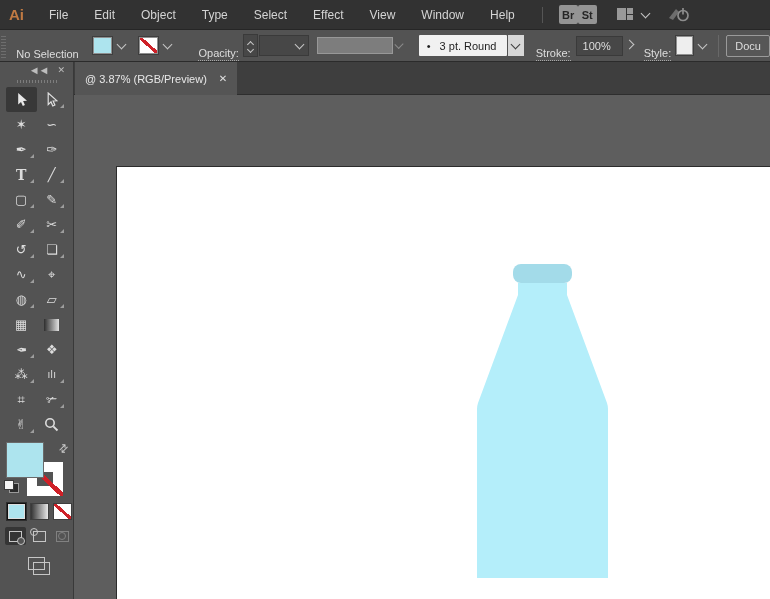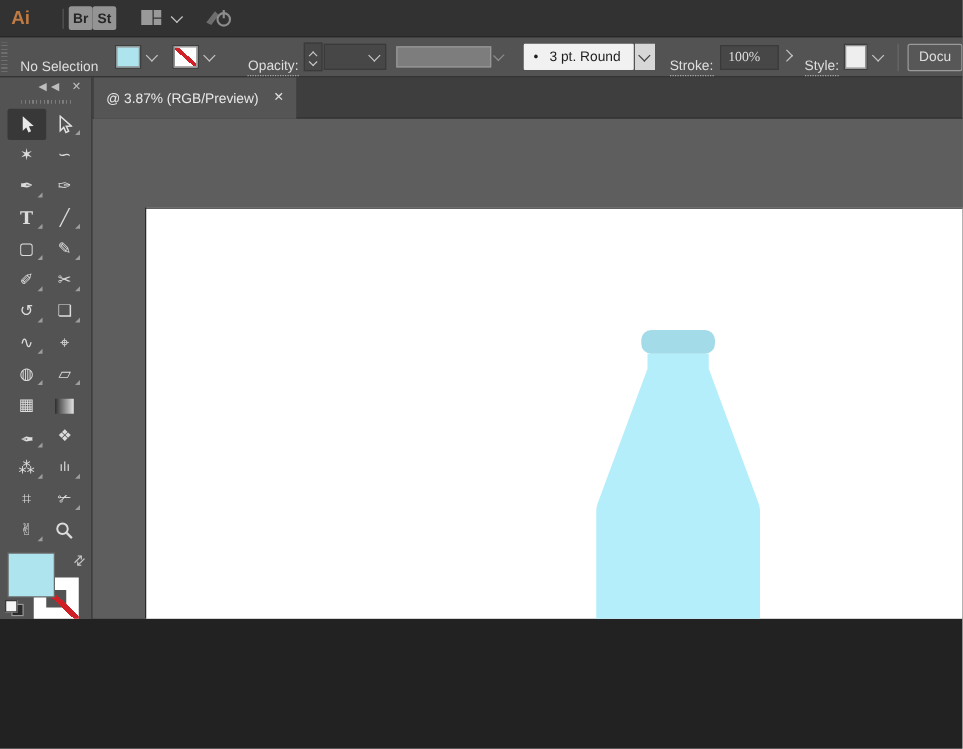--- a/index.html
+++ b/index.html
@@ -1,28 +1,28 @@
 <!DOCTYPE html>
 <html><head>
 <meta charset="utf-8">
 <style>
   html,body{margin:0;padding:0;}
   body{font-family:"Liberation Sans","DejaVu Sans",sans-serif;background:#222;}
-  #page{position:relative;width:770px;height:495px;overflow:hidden;background:#3d3d3d;user-select:none;}
+  #page{position:relative;width:770px;height:599px;overflow:hidden;background:#3d3d3d;user-select:none;}
 
   
   .menubar{position:absolute;left:0;top:0;width:770px;height:30px;background:#323232;
     display:flex;align-items:center;color:#d4d4d4;font-size:12px;border-bottom:1px solid #262626;box-sizing:border-box;}
   .ai-logo{font-weight:bold;font-size:15px;color:#c07a43;margin:0 12px 0 9px;letter-spacing:0;}
   #menu-items{display:flex;align-items:center;height:100%;}
   .menu-item{padding:0 13px;height:100%;display:flex;align-items:center;cursor:default;}
   .mb-sep{width:1px;height:16px;background:#555;margin-left:14px;}
   .app-tile{width:19px;height:19px;background:#949494;color:#262626;font-size:11px;font-weight:bold;
     display:flex;align-items:center;justify-content:center;border-radius:2px;}
-  .tile-br{margin-left:4px;} .tile-st{margin-left:0;}
+  .tile-br{margin-left:16px;} .tile-st{margin-left:0;}
   .ws-icon{margin-left:20px;width:17px;height:13px;display:grid;grid-template-columns:9px 6px;grid-template-rows:6px 5px;gap:1px;}
   .ws-icon span{background:#999;}
   .ws-icon .tall{grid-row:1/3;}
   .gpu-icon{margin-left:18px;display:flex;align-items:center;}
 
   
   .chev{display:inline-block;width:6px;height:6px;border-right:1.6px solid #c6c6c6;border-bottom:1.6px solid #c6c6c6;
     transform:rotate(45deg);margin-top:-3px;}
   .chev.sm{width:4px;height:4px;}
   .chev.up{transform:rotate(225deg);margin-top:3px;}
@@ -43,21 +43,21 @@
   .cb-chev{width:15px;height:19px;display:flex;align-items:center;justify-content:center;}
   .stepper{margin-left:4px;width:15px;height:21px;background:#474747;border:1px solid #3a3a3a;
     display:flex;flex-direction:column;align-items:center;justify-content:center;gap:3px;}
   .weight-dd{margin-left:1px;width:56px;height:21px;background:#474747;border:1px solid #3a3a3a;
     display:flex;align-items:center;justify-content:flex-end;padding-right:5px;box-sizing:border-box;}
   .profile-box{margin-left:8px;width:86px;height:17px;background:#7d7d7d;border:1px solid #989898;box-sizing:border-box;}
   .brush-dd{margin-left:16px;display:flex;align-items:center;height:21px;}
   .brush-value{width:88px;height:21px;background:#f1f1f1;color:#1e1e1e;display:flex;align-items:center;box-sizing:border-box;padding-left:8px;gap:9px;border-radius:1px;}
   .brush-chev-tile{width:16px;height:21px;background:#d7d7d7;display:flex;align-items:center;justify-content:center;margin-left:1px;}
   .opacity-field{margin-left:5px;width:53px;height:20px;background:#474747;border:1px solid #3a3a3a;
-    display:flex;align-items:center;padding-left:6px;box-sizing:border-box;font-family:Liberation Serif, serif;}
+    display:flex;align-items:center;padding-left:6px;box-sizing:border-box;}
   .cb-arrow{width:14px;display:flex;justify-content:center;}
   .style-swatch{margin-left:5px;width:17px;height:17px;background:#eeeeee;border:1px solid #8f8f8f;box-shadow:0 0 0 1px #3e3e3e;}
   .cb-vsep{width:1px;height:22px;background:#686868;margin-left:9px;}
   .doc-btn{margin-left:7px;height:20px;border:1px solid #9a9a9a;border-radius:2px;background:#575757;
     display:flex;align-items:center;padding:0 8px;white-space:nowrap;} .ml3{margin-left:3px;} .ml8{margin-left:8px;} .ml10{margin-left:10px;}
   .ml12{margin-left:12px;} .ml14{margin-left:14px;} .ml24{margin-left:24px;}
 
   
   .tabstrip{position:absolute;left:0;top:62px;width:770px;height:33px;background:#3e3e3e;border-bottom:1px solid #2e2e2e;box-sizing:border-box;}
   .doc-tab{position:absolute;left:75px;top:0;width:162px;height:33px;background:#555555;
@@ -124,20 +124,31 @@
   .scr-icon{position:relative;width:15px;height:11px;border:1px solid #c6c6c6;background:#535353;z-index:1;}
   .scr-icon::after{content:"";position:absolute;left:4px;top:4px;width:15px;height:11px;border:1px solid #c6c6c6;z-index:-1;}
 </style>
 </head>
 <body>
 
 <div id="page">
 
   <div class="menubar">
     <span class="ai-logo">Ai</span>
+    <div id="menu-items">
+        <div class="menu-item">File</div>
+        <div class="menu-item">Edit</div>
+        <div class="menu-item">Object</div>
+        <div class="menu-item">Type</div>
+        <div class="menu-item">Select</div>
+        <div class="menu-item">Effect</div>
+        <div class="menu-item">View</div>
+        <div class="menu-item">Window</div>
+        <div class="menu-item">Help</div>
+      </div>
     <span class="mb-sep"></span>
     <div class="app-tile tile-br">Br</div>
     <div class="app-tile tile-st">St</div>
     <div class="ws-icon">
       <span class="tall"></span>
         <span></span>
         <span></span>
     </div>
     <span class="chev ml8"></span>
     <div class="gpu-icon">

